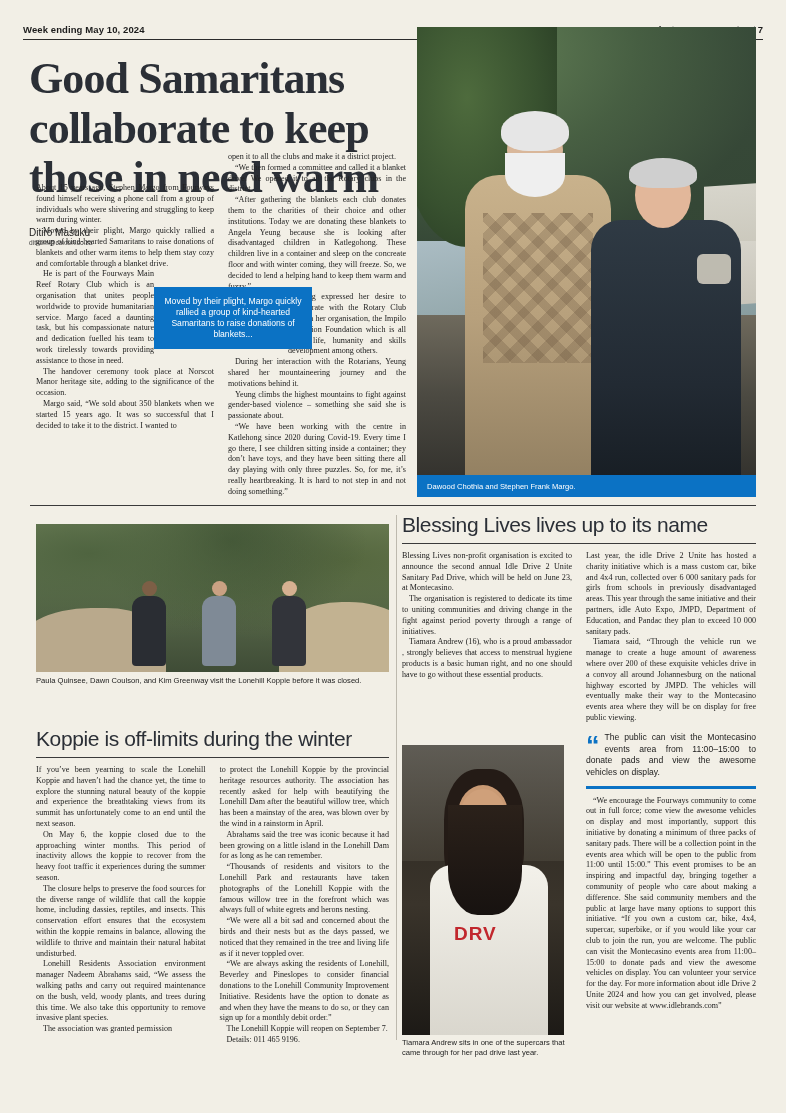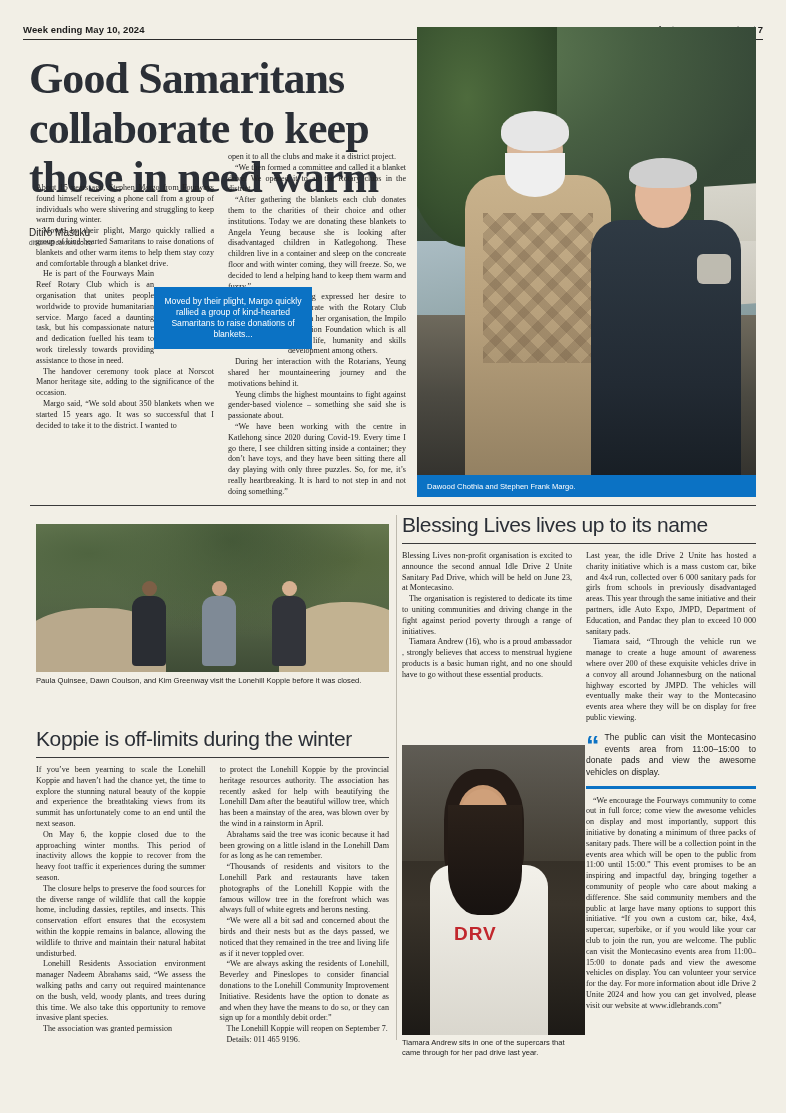--- a/index.html
+++ b/index.html
@@ -145,21 +145,21 @@
   .a3 { position:absolute; left:36px; top:727px; width:353px; }
   .headline-a3 {
     font-family:"Liberation Sans", sans-serif; font-weight:400;
     font-size:21px; letter-spacing:-0.4px; color:#2b2f36; line-height:1.1;
   }
   .a3-rule { width:353px; height:1px; background:#3a3a3a; margin-top:7px; }
   .a3-cols { display:flex; gap:14px; margin-top:7px; }
   .a3-col { width:170px; }
 
   
-  .photo3 { position:absolute; left:402px; top:745px; width:183px; height:290px; overflow:hidden; }
+  .photo3 { position:absolute; left:402px; top:745px; width:162px; height:290px; overflow:hidden; }
   .photo3 .bg { position:absolute; inset:0; background:linear-gradient(180deg,#2a2620 0%, #3a342b 55%, #1d1a16 100%); }
   .photo3 .carwin { position:absolute; left:0; top:0; width:100%; height:40%; background:linear-gradient(180deg,#6d6a62,#474238); opacity:.8; }
   .photo3 .girl-head { position:absolute; left:56px; top:40px; width:50px; height:58px; border-radius:50%; background:#c99a74; }
   .photo3 .girl-hair { position:absolute; left:42px; top:24px; width:80px; height:120px; border-radius:42% 42% 30% 30%; background:#241b16; }
   .photo3 .girl-hair2 { position:absolute; left:46px; top:60px; width:74px; height:110px; background:linear-gradient(180deg,#2b211a,#171210); border-radius:0 0 40% 40%; }
   .photo3 .girl-face { position:absolute; left:58px; top:44px; width:46px; height:54px; border-radius:50%; background:#cfa07a; }
   .photo3 .girl-body { position:absolute; left:28px; top:120px; width:118px; height:180px; background:linear-gradient(180deg,#f3f1ea,#d8d5cc); border-radius:22px 22px 0 0; }
   .photo3 .logo { position:absolute; left:52px; top:178px; width:66px; height:34px; color:#c1272d;
       font-family:"Liberation Sans", sans-serif; font-weight:700; font-size:19px; letter-spacing:1px; }
 

